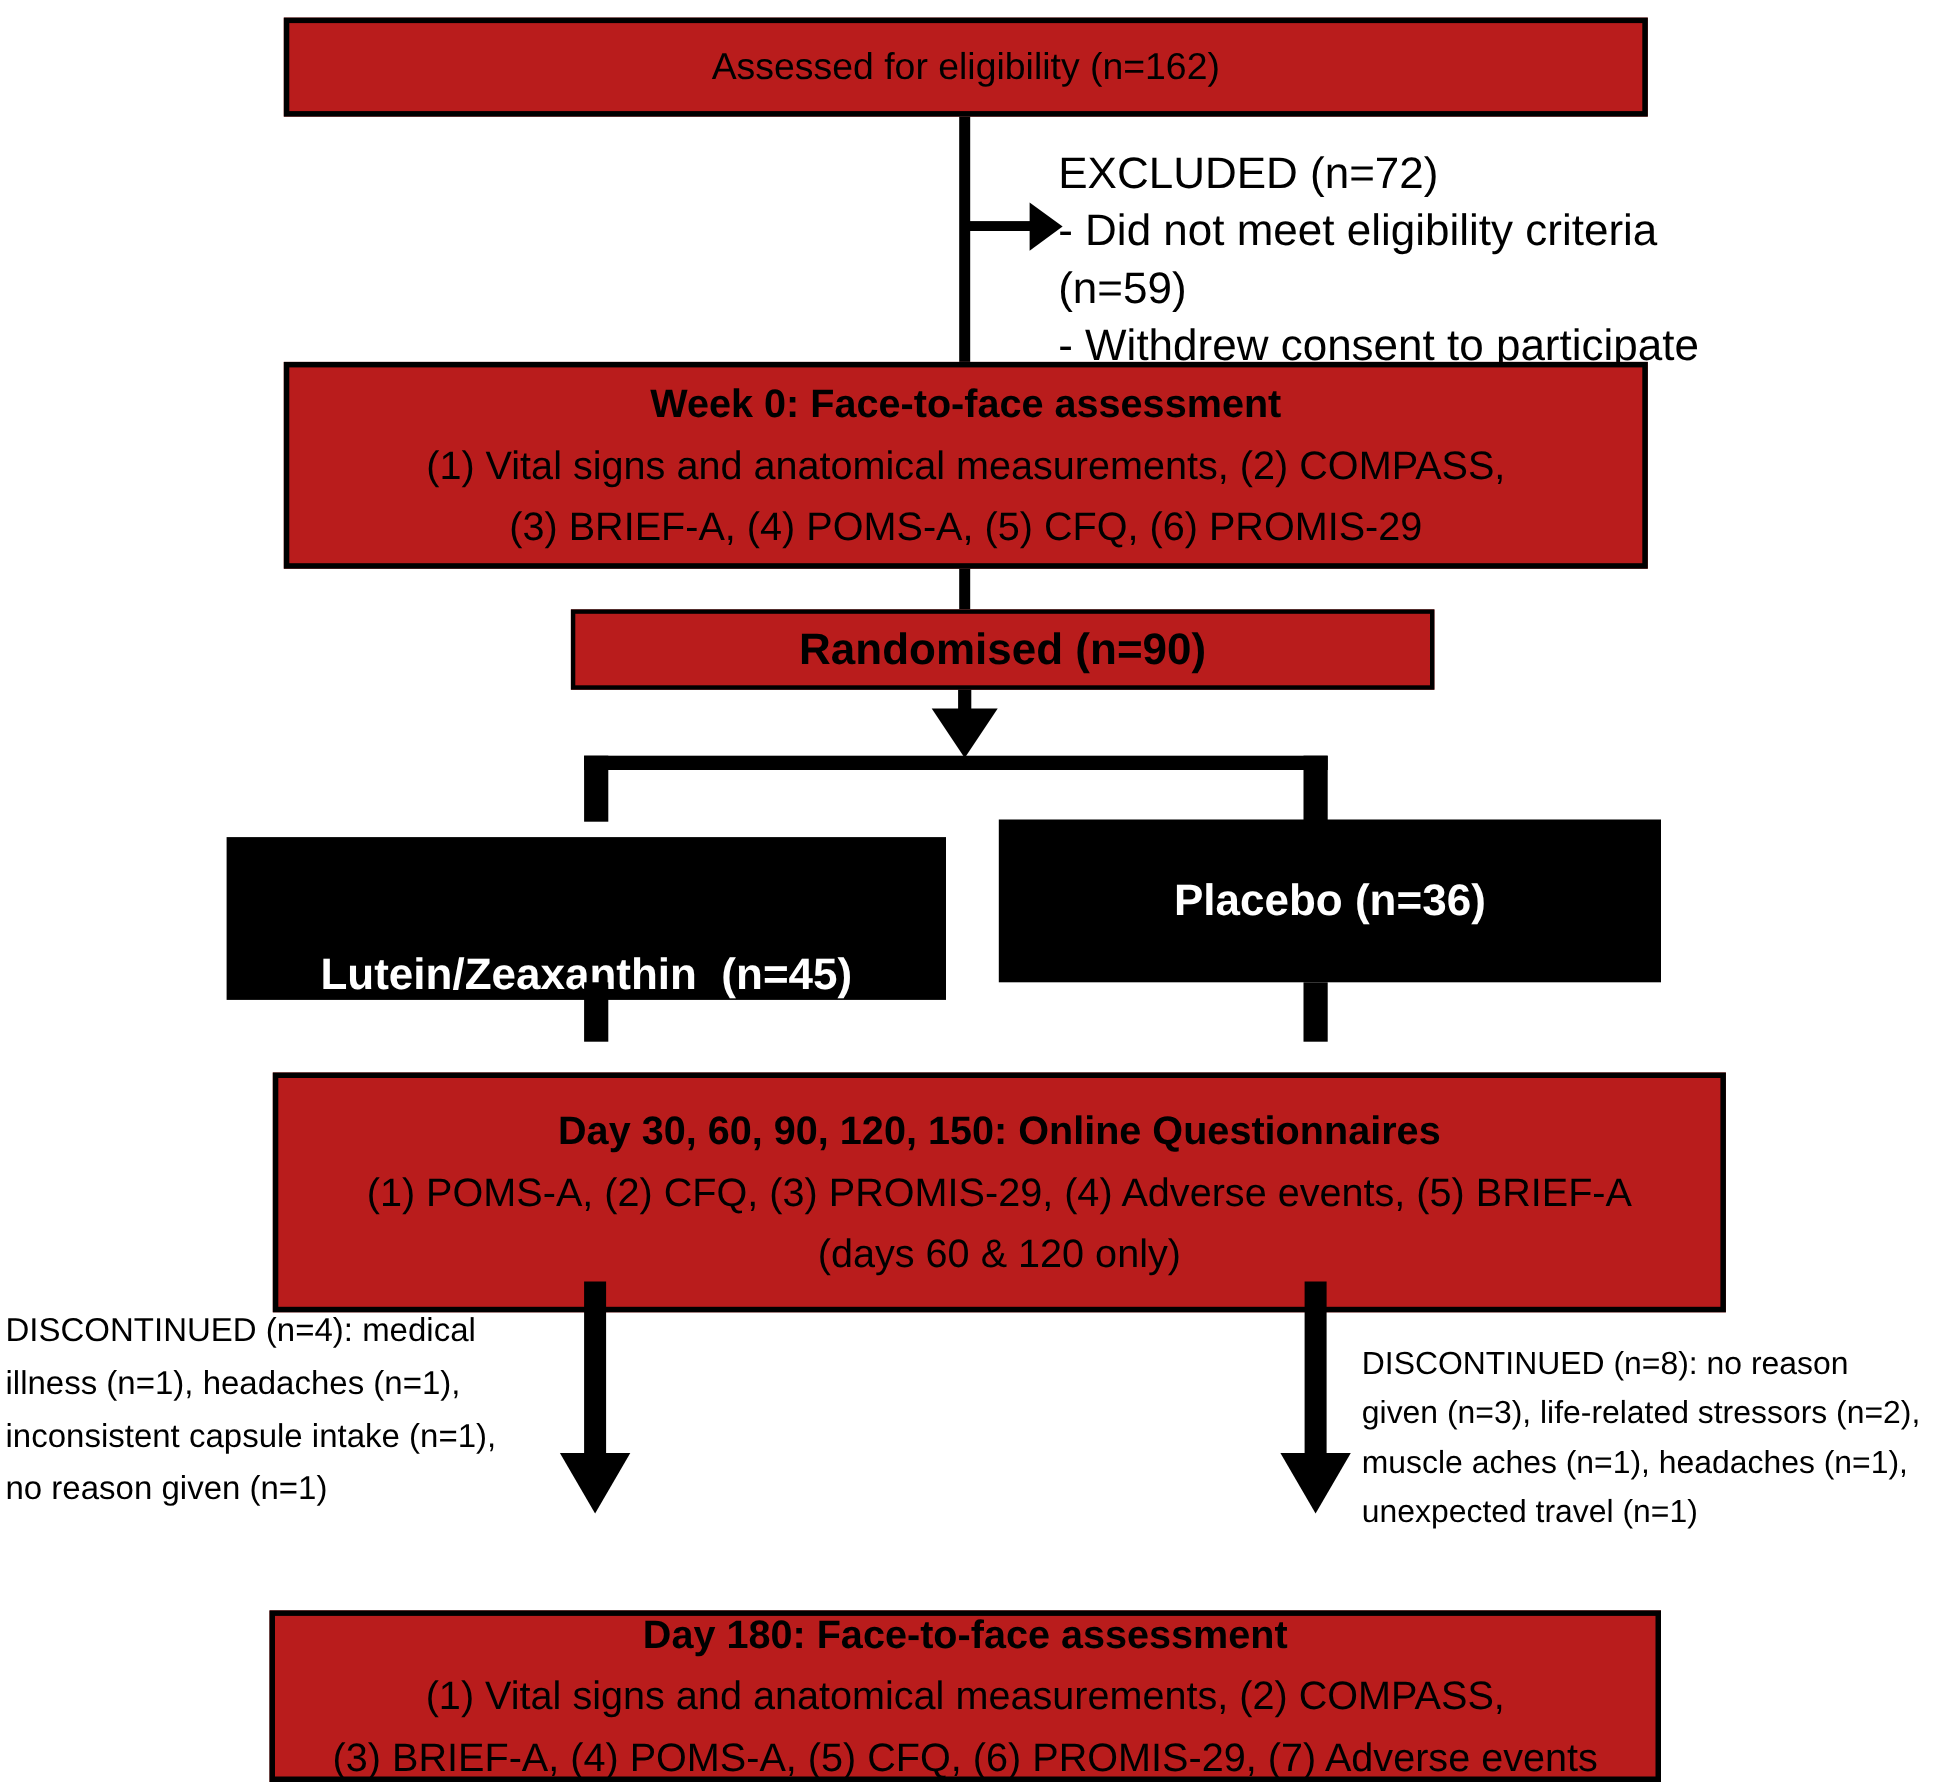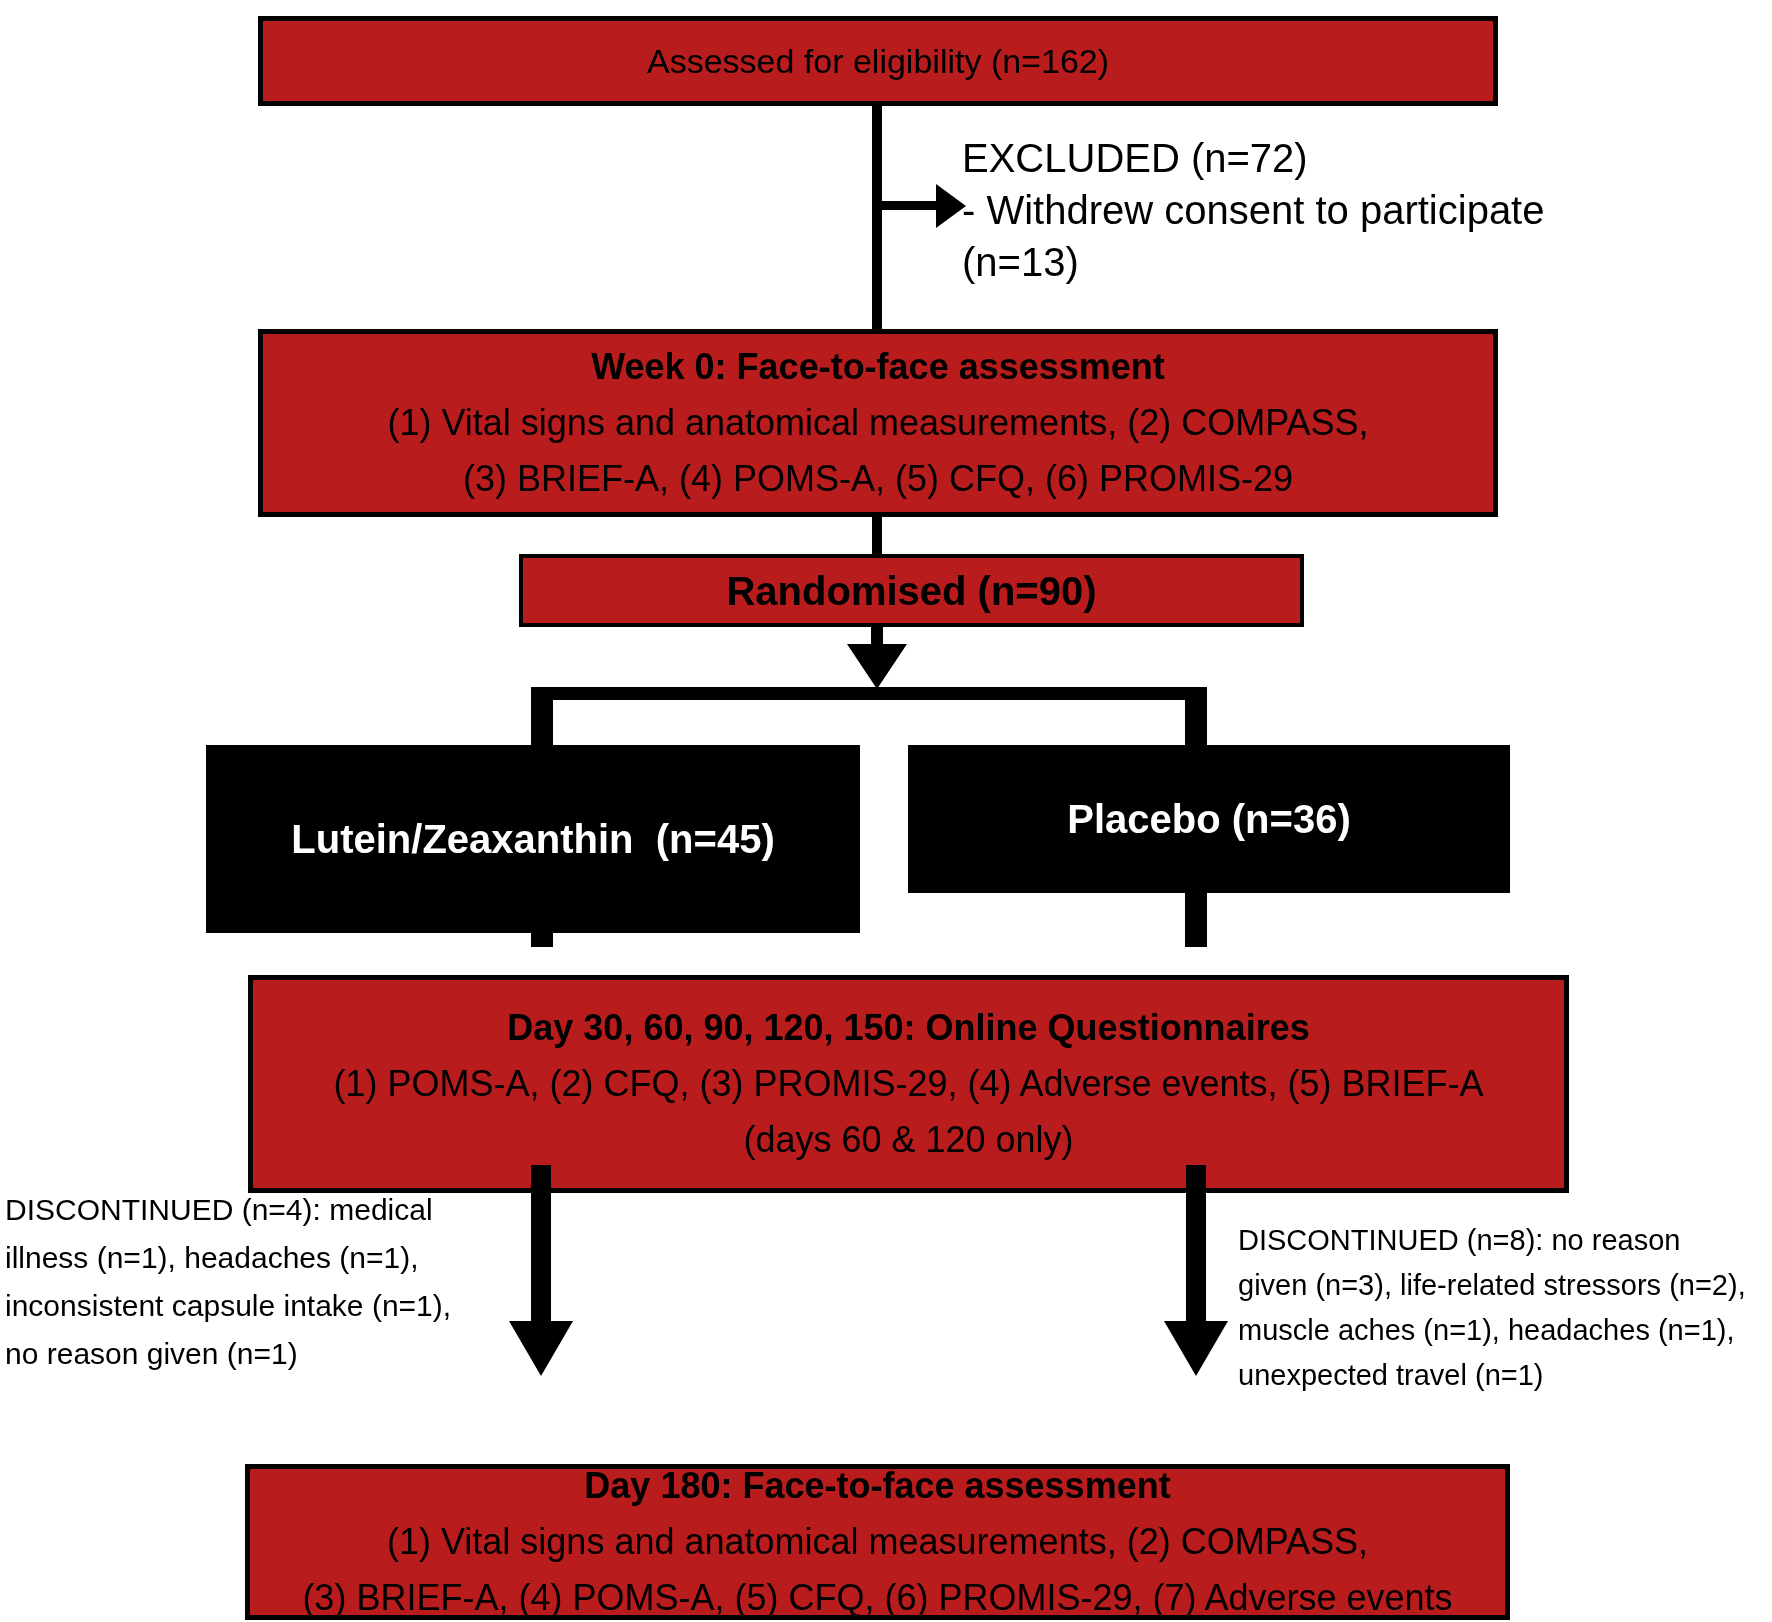--- a/index.html
+++ b/index.html
@@ -71,20 +71,21 @@
     <div>Assessed for eligibility (n=162)</div>
   </div>
 
   <div class="conn" style="left:872px; top:106px; width:10px; height:223px;"></div>
 
   <div class="conn" style="left:877px; top:201px; width:62px; height:9px;"></div>
   <div class="ah-right" style="left:936px; top:184px;"></div>
 
   <div class="sidetext" style="left:962px; top:132px; width:640px; font-size:40px; line-height:52px;">
     <div>EXCLUDED (n=72)</div>
+    <div>- Did not meet eligibility criteria (n=59)</div>
     <div>- Withdrew consent to participate (n=13)</div>
   </div>
 
   <div class="fbox" style="left:258px; top:329px; width:1240px; height:188px;">
     <div class="btitle">Week 0: Face-to-face assessment</div>
     <div>(1) Vital signs and anatomical measurements, (2) COMPASS,</div>
     <div>(3) BRIEF-A, (4) POMS-A, (5) CFQ, (6) PROMIS-29</div>
   </div>
 
   <div class="conn" style="left:872px; top:517px; width:10px; height:37px;"></div>
@@ -93,21 +94,21 @@
     <div class="btitle">Randomised (n=90)</div>
   </div>
 
   <div class="conn" style="left:871px; top:627px; width:12px; height:22px;"></div>
   <div class="ah-down" style="left:847px; top:644px;"></div>
 
   <div class="conn" style="left:531px; top:687px; width:676px; height:13px;"></div>
   <div class="conn" style="left:531px; top:687px; width:22px; height:60px;"></div>
   <div class="conn" style="left:1185px; top:687px; width:22px; height:60px;"></div>
 
-  <div class="armbox" style="left:206px; top:745px; width:654px; height:188px;">
+  <div class="armbox" style="left:206px; top:761px; width:654px; height:148px;align-items:flex-end;">
     <div>Lutein/Zeaxanthin  (n=45)</div>
   </div>
   <div class="armbox" style="left:908px; top:745px; width:602px; height:148px;">
     <div>Placebo (n=36)</div>
   </div>
 
   <div class="conn" style="left:531px; top:893px; width:22px; height:54px;"></div>
   <div class="conn" style="left:1185px; top:893px; width:22px; height:54px;"></div>
 
   <div class="fbox" style="left:248px; top:947px; width:1321px; height:218px;margin-top:28px;">

